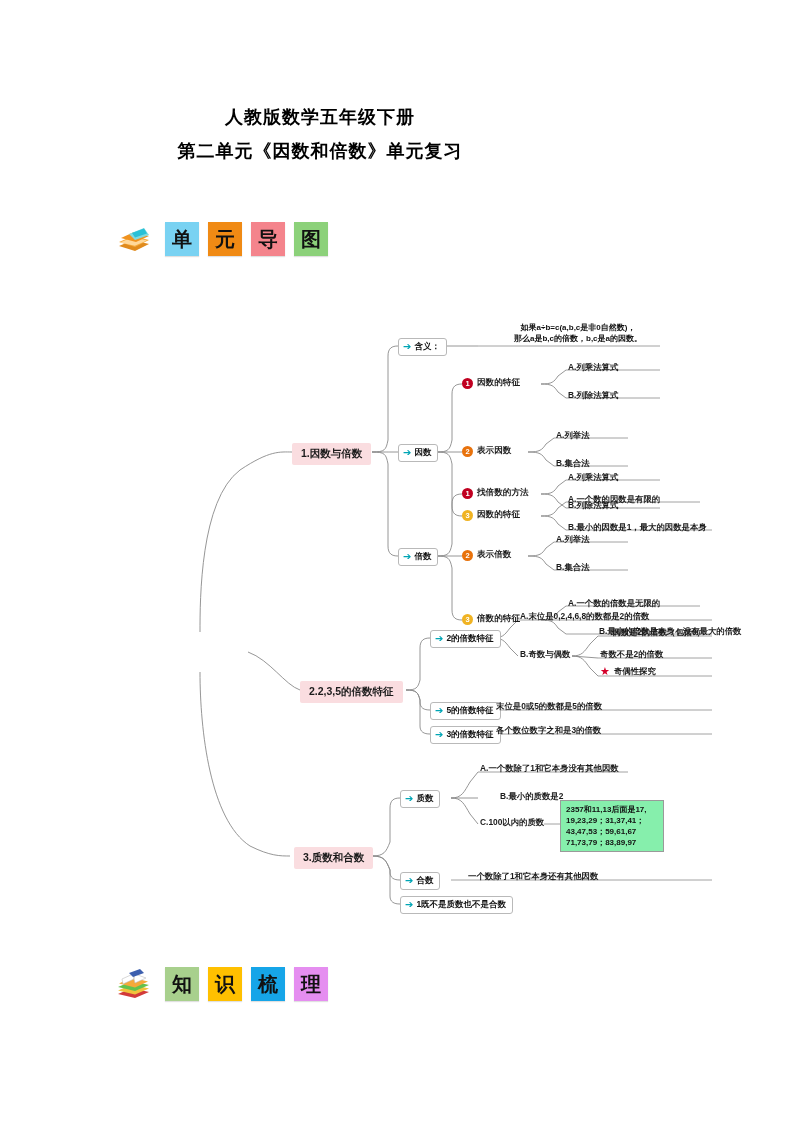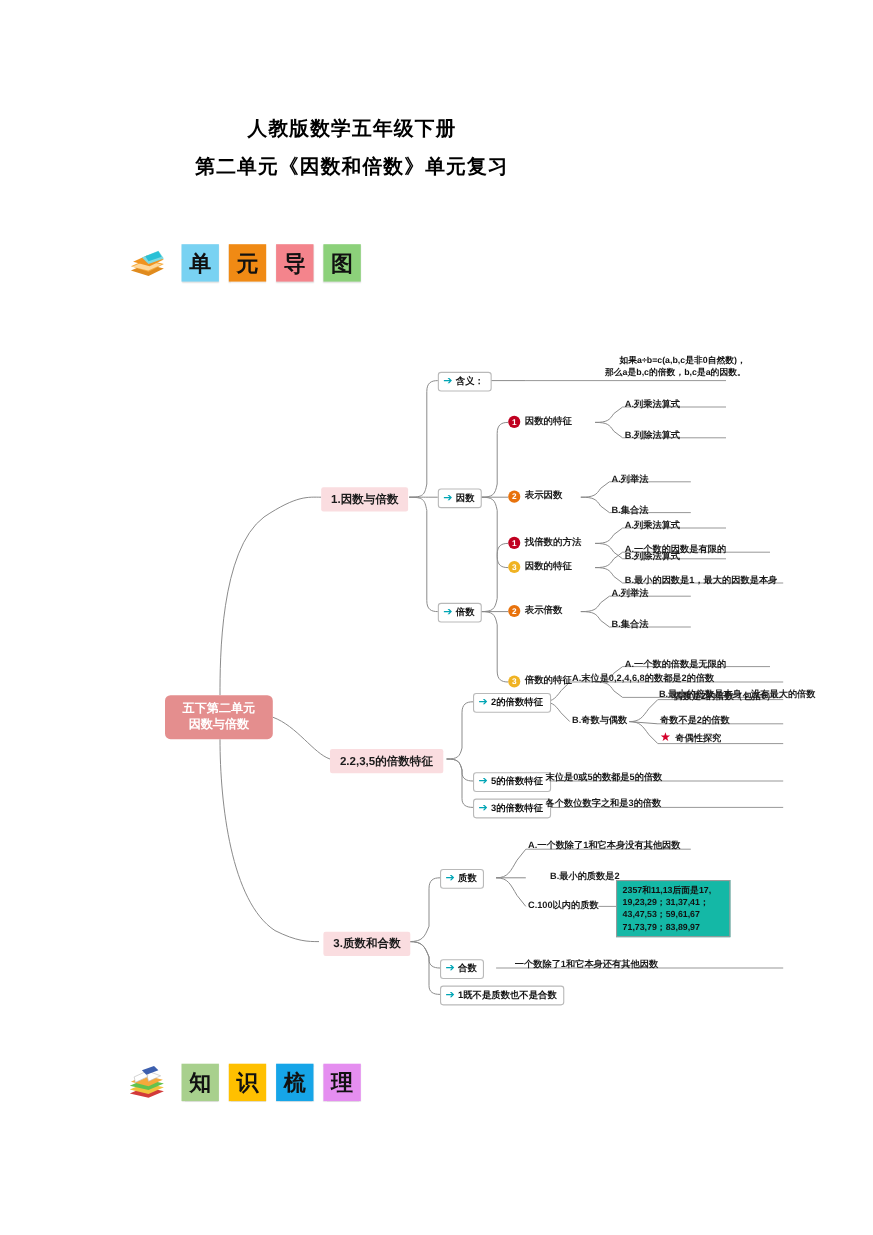--- a/index.html
+++ b/index.html
@@ -69,24 +69,24 @@
 
   .leaf{
     font-size:8.4px;font-weight:bold;color:#1b1b1b;background:transparent;
     padding-bottom:1px;
   }
   .leaf.star{display:flex;align-items:center;gap:4px;}
   .star-ico{color:#d4002a;font-size:11px;line-height:1;}
 
   .meaning{
     font-size:8px;font-weight:bold;color:#111;line-height:11px;
-    text-align:right;
+    text-align:center;
   }
   .prime-box{
-    border:1px solid #9a9a9a;background:#14b8a6;
+    border:1px solid #9a9a9a;background:#86efac;
     font-size:8px;font-weight:bold;color:#111;line-height:11px;
     padding:3px 5px;white-space:pre-line;
   }
 </style>
 </head>
 <body>
 
 <div class="page">
 
   <div class="title-block">
@@ -222,24 +222,20 @@
         <path d="M451,498 L478,498"></path>
         <path d="M451,498 C462,498 464,504 470,514 L478,524"></path>
       </g>
       <g stroke="#8a8a8a" stroke-width="0.8">
         <line x1="478" y1="472" x2="628" y2="472"></line>
         <line x1="451" y1="580" x2="712" y2="580"></line>
         <line x1="544" y1="524" x2="560" y2="524"></line>
       </g>
     </svg>
 
-    <div class="node node-center" style="left:150px;top:332px;width:98px;">
-      <div>五下第二单元</div>
-      <div>因数与倍数</div>
-    </div>
 
     <div class="node node-main" style="left:292px;top:143px;">
       <span>1.因数与倍数</span>
     </div>
 
     <div class="node node-box" style="left:398px;top:38px;">
       <span class="arrow-ico">➔</span>
       <span>含义：</span>
     </div>
     <div class="node meaning" style="left:478px;top:22px;width:200px;">

